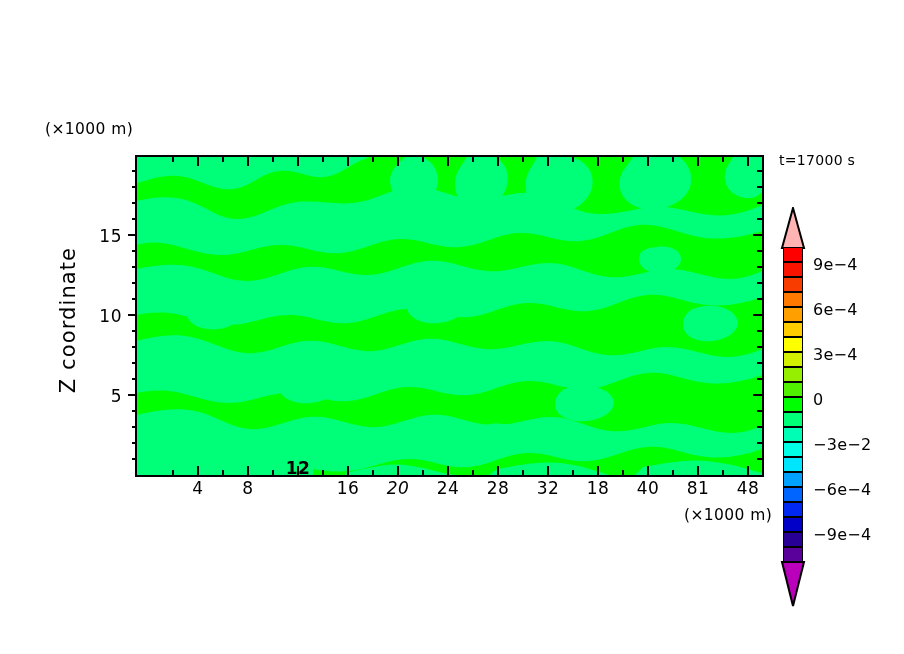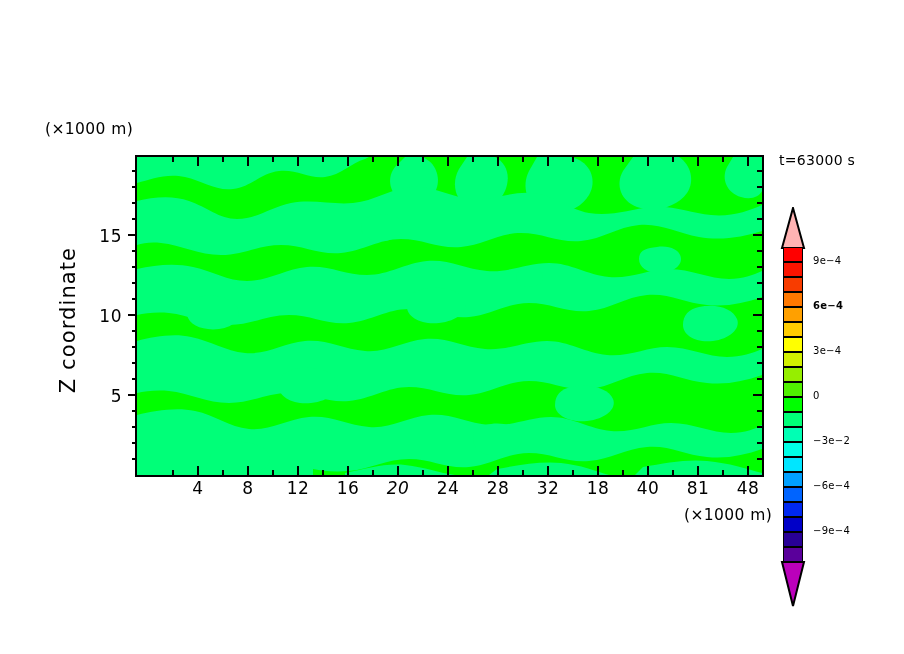--- a/index.html
+++ b/index.html
@@ -54,31 +54,31 @@
 
   .xlab{position:absolute;font-size:17px;text-align:center;width:44px;letter-spacing:.5px;}
   .ylab{position:absolute;font-size:17px;text-align:right;width:40px;letter-spacing:.5px;}
 
   
   #tstamp{left:779px;top:152px;font-size:14px;letter-spacing:.3px;}
 
   
   #cbar{left:779px;top:207px;width:122px;height:310px;}
   .cb-band{position:absolute;left:4px;width:20px;border:1.4px solid #000;box-sizing:border-box;}
-  .cb-lab{position:absolute;left:34px;font-size:10px;letter-spacing:.3px;white-space:pre;}
+  .cb-lab{position:absolute;left:34px;font-size:16px;letter-spacing:.3px;white-space:pre;}
 </style>
 </head>
 <body>
 
 <div id="stage">
 
 
   <div class="abs txt" id="yunits">(×1000 m)</div>
 
-  <div class="abs txt" id="tstamp">t=63000 s</div>
+  <div class="abs txt" id="tstamp">t=17000 s</div>
 
   <div class="abs" id="plot">
     <svg width="625" height="318" viewBox="0 0 625 318" preserveAspectRatio="none">
       <rect x="0" y="0" width="625" height="318" fill="#00ff00"></rect>
       <g fill="#00ff78" stroke="none">
         <path d="M0,0 L0,26 C14,22 30,16 48,20 C66,24 78,34 96,32 C114,30 124,16 142,14
                  C160,12 172,22 188,20 C204,18 214,6 228,2 L232,0 Z"></path>
         <path d="M268,0 L258,10 C250,20 252,34 262,42 C272,50 288,48 296,38
                  C304,28 302,12 292,4 L286,0 Z"></path>
         <path d="M330,0 L322,12 C314,26 318,44 332,50 C346,56 362,48 368,34
@@ -196,21 +196,21 @@
   <div class="tick tk-ts abs" style="left:422px;top:157px;"></div>
   <div class="tick tk-ts abs" style="left:472px;top:157px;"></div>
   <div class="tick tk-ts abs" style="left:522px;top:157px;"></div>
   <div class="tick tk-ts abs" style="left:572px;top:157px;"></div>
   <div class="tick tk-ts abs" style="left:622px;top:157px;"></div>
   <div class="tick tk-ts abs" style="left:672px;top:157px;"></div>
   <div class="tick tk-ts abs" style="left:722px;top:157px;"></div>
 
   <div class="xlab" style="left:176px;top:478px;">4</div>
   <div class="xlab" style="left:226px;top:478px;">8</div>
-  <div class="xlab" style="left:276px;top:478px;">12</div>
+  <div class="xlab" style="left:276px;top:458px;font-weight:bold;">12</div>
   <div class="xlab" style="left:326px;top:478px;">16</div>
   <div class="xlab" style="left:376px;top:478px;font-style:italic;">20</div>
   <div class="xlab" style="left:426px;top:478px;text-align:center;">24</div>
   <div class="xlab" style="left:476px;top:478px;">28</div>
   <div class="xlab" style="left:526px;top:478px;">32</div>
   <div class="xlab" style="left:576px;top:478px;">18</div>
   <div class="xlab" style="left:626px;top:478px;">40</div>
   <div class="xlab" style="left:676px;top:478px;">81</div>
   <div class="xlab" style="left:726px;top:478px;">48</div>
 
@@ -287,21 +287,21 @@
     <div class="cb-band" style="top:295px;height:15px;background:#0028f0;"></div>
     <div class="cb-band" style="top:310px;height:15px;background:#0000c8;"></div>
     <div class="cb-band" style="top:325px;height:15px;background:#280096;"></div>
     <div class="cb-band" style="top:340px;height:15px;background:#5a009b;"></div>
 
     <svg class="abs" style="left:0px;top:354px;" width="30" height="46">
       <polygon points="3,1 25,1 14,45" fill="#bb00bb" stroke="#000" stroke-width="2"></polygon>
     </svg>
 
     <div class="cb-lab" style="top:48px;">9e−4</div>
-    <div class="cb-lab" style="top:93px;font-weight:bold;">6e−4</div>
+    <div class="cb-lab" style="top:93px;">6e−4</div>
     <div class="cb-lab" style="top:138px;">3e−4</div>
     <div class="cb-lab" style="top:183px;">0</div>
     <div class="cb-lab" style="top:228px;">−3e−2</div>
     <div class="cb-lab" style="top:273px;">−6e−4</div>
     <div class="cb-lab" style="top:318px;">−9e−4</div>
   </div>
 
 </div>
 
 </body></html>

